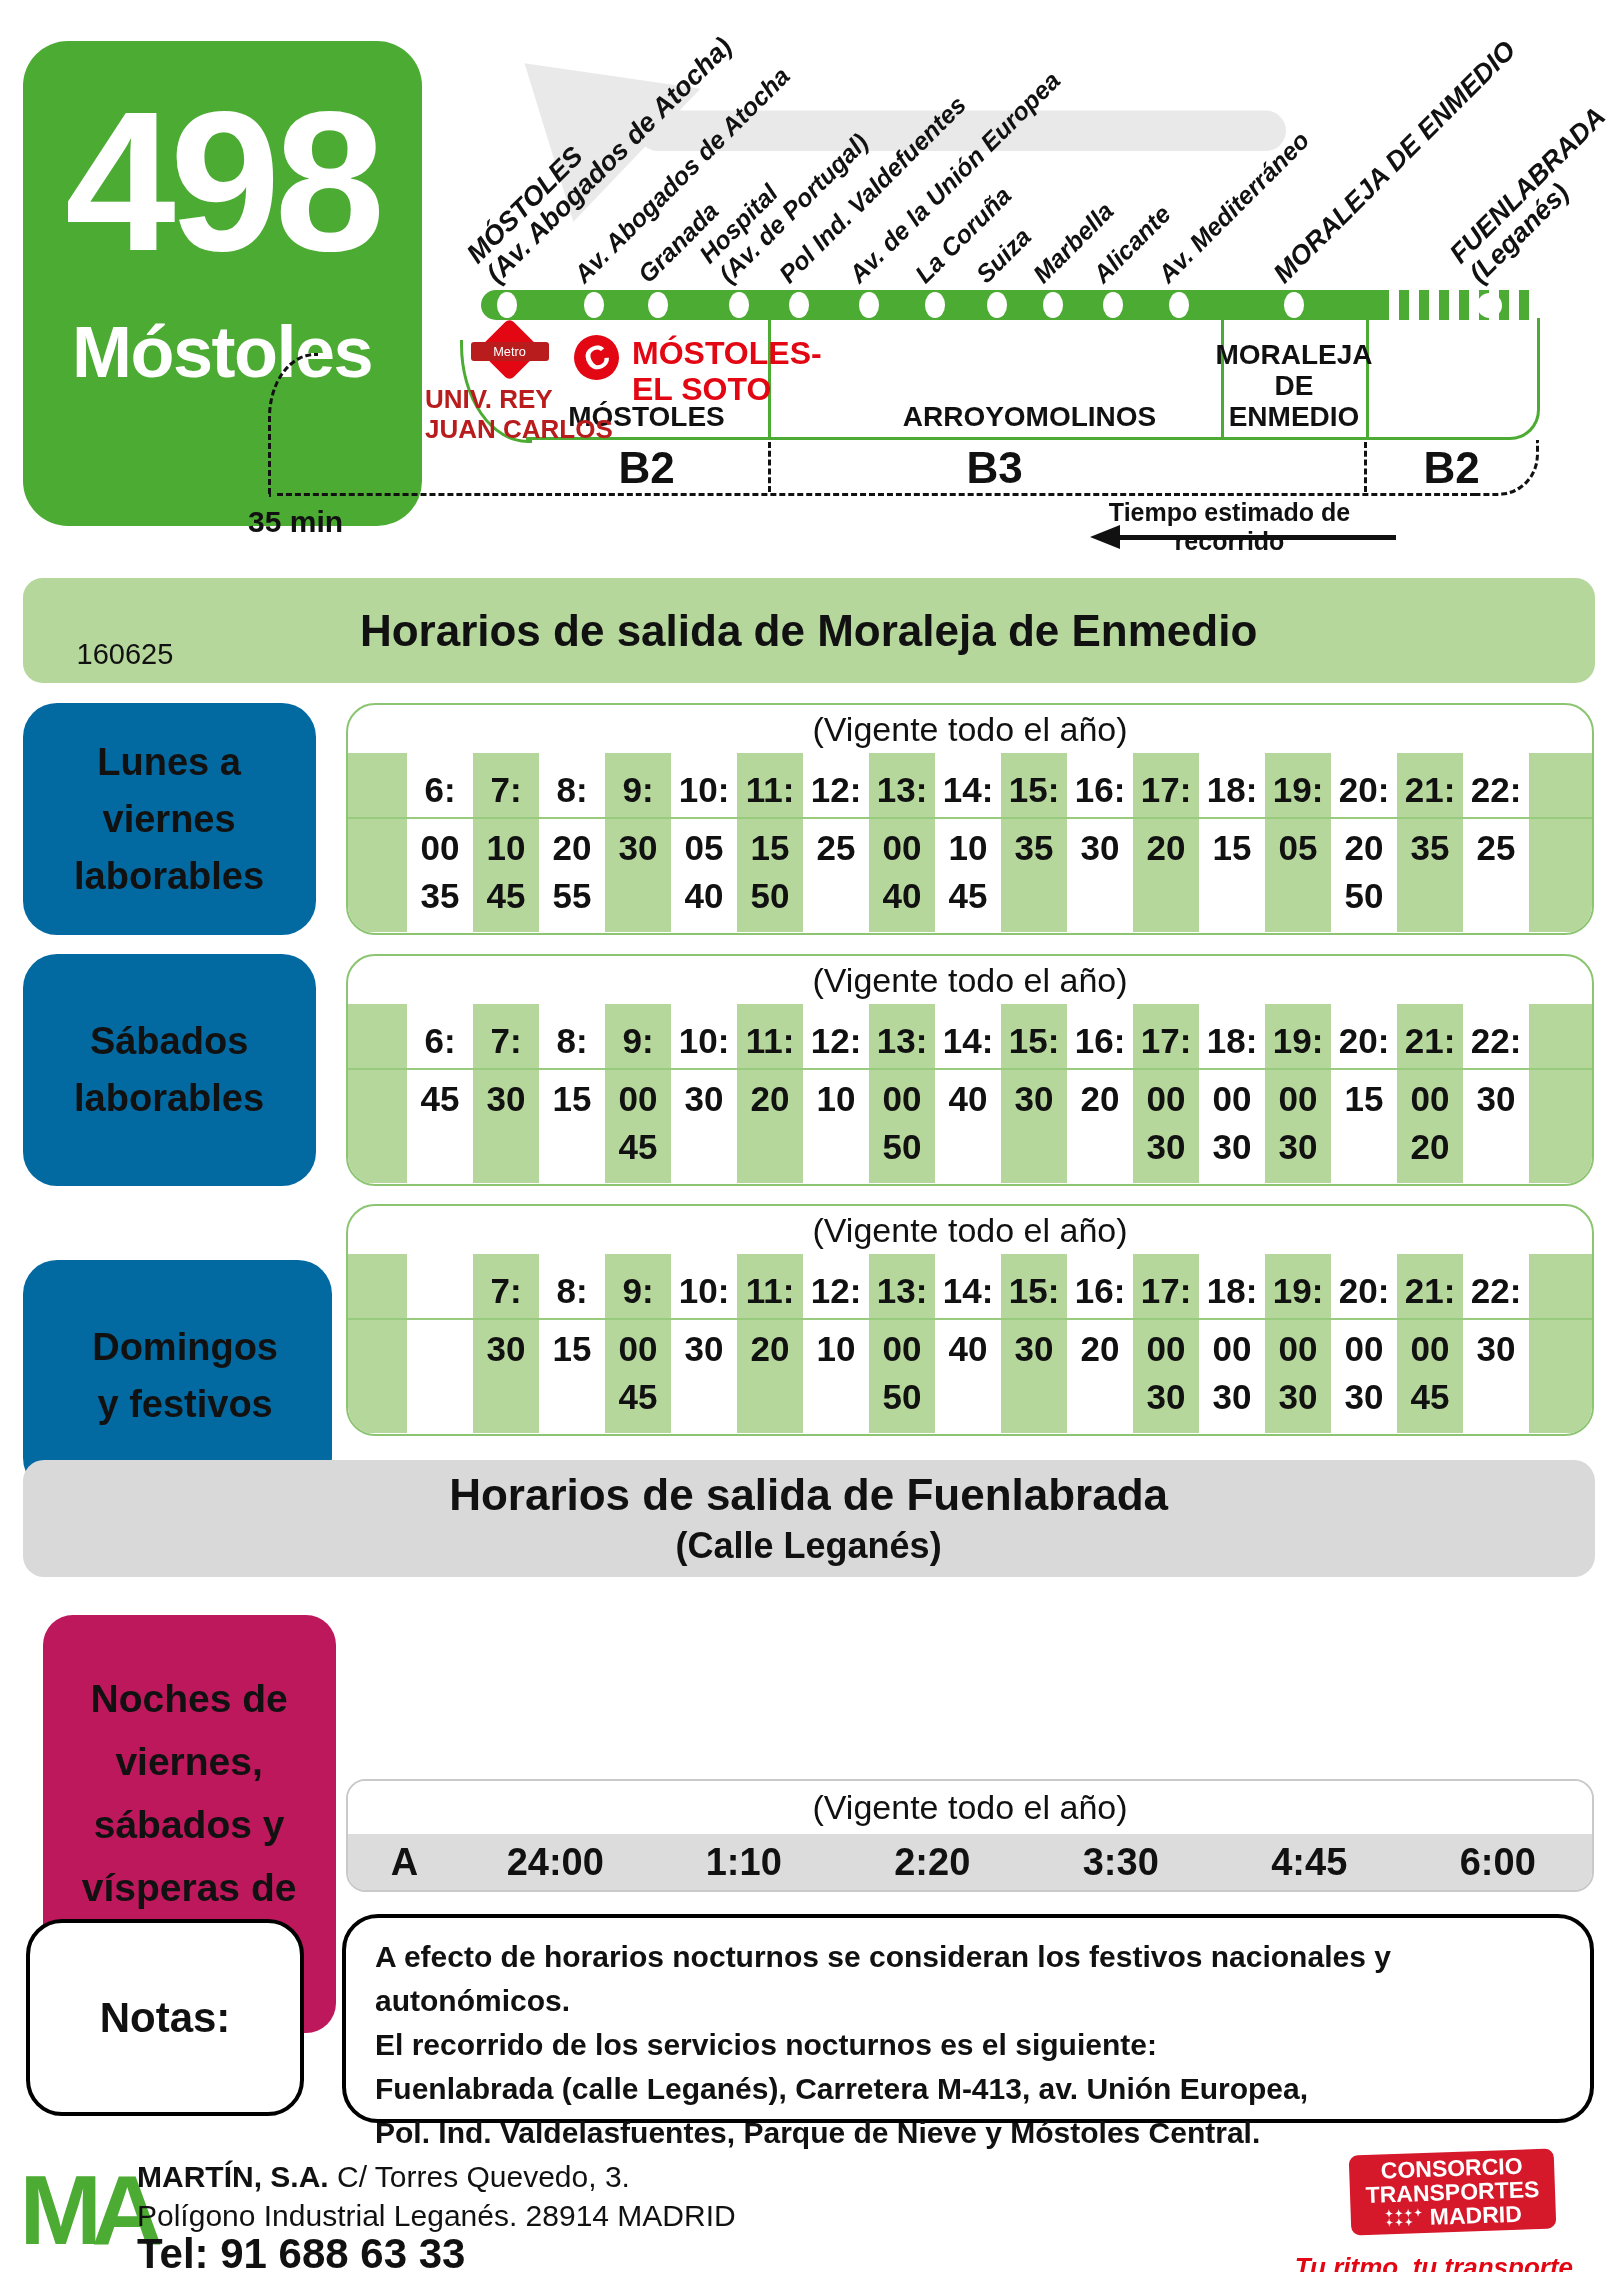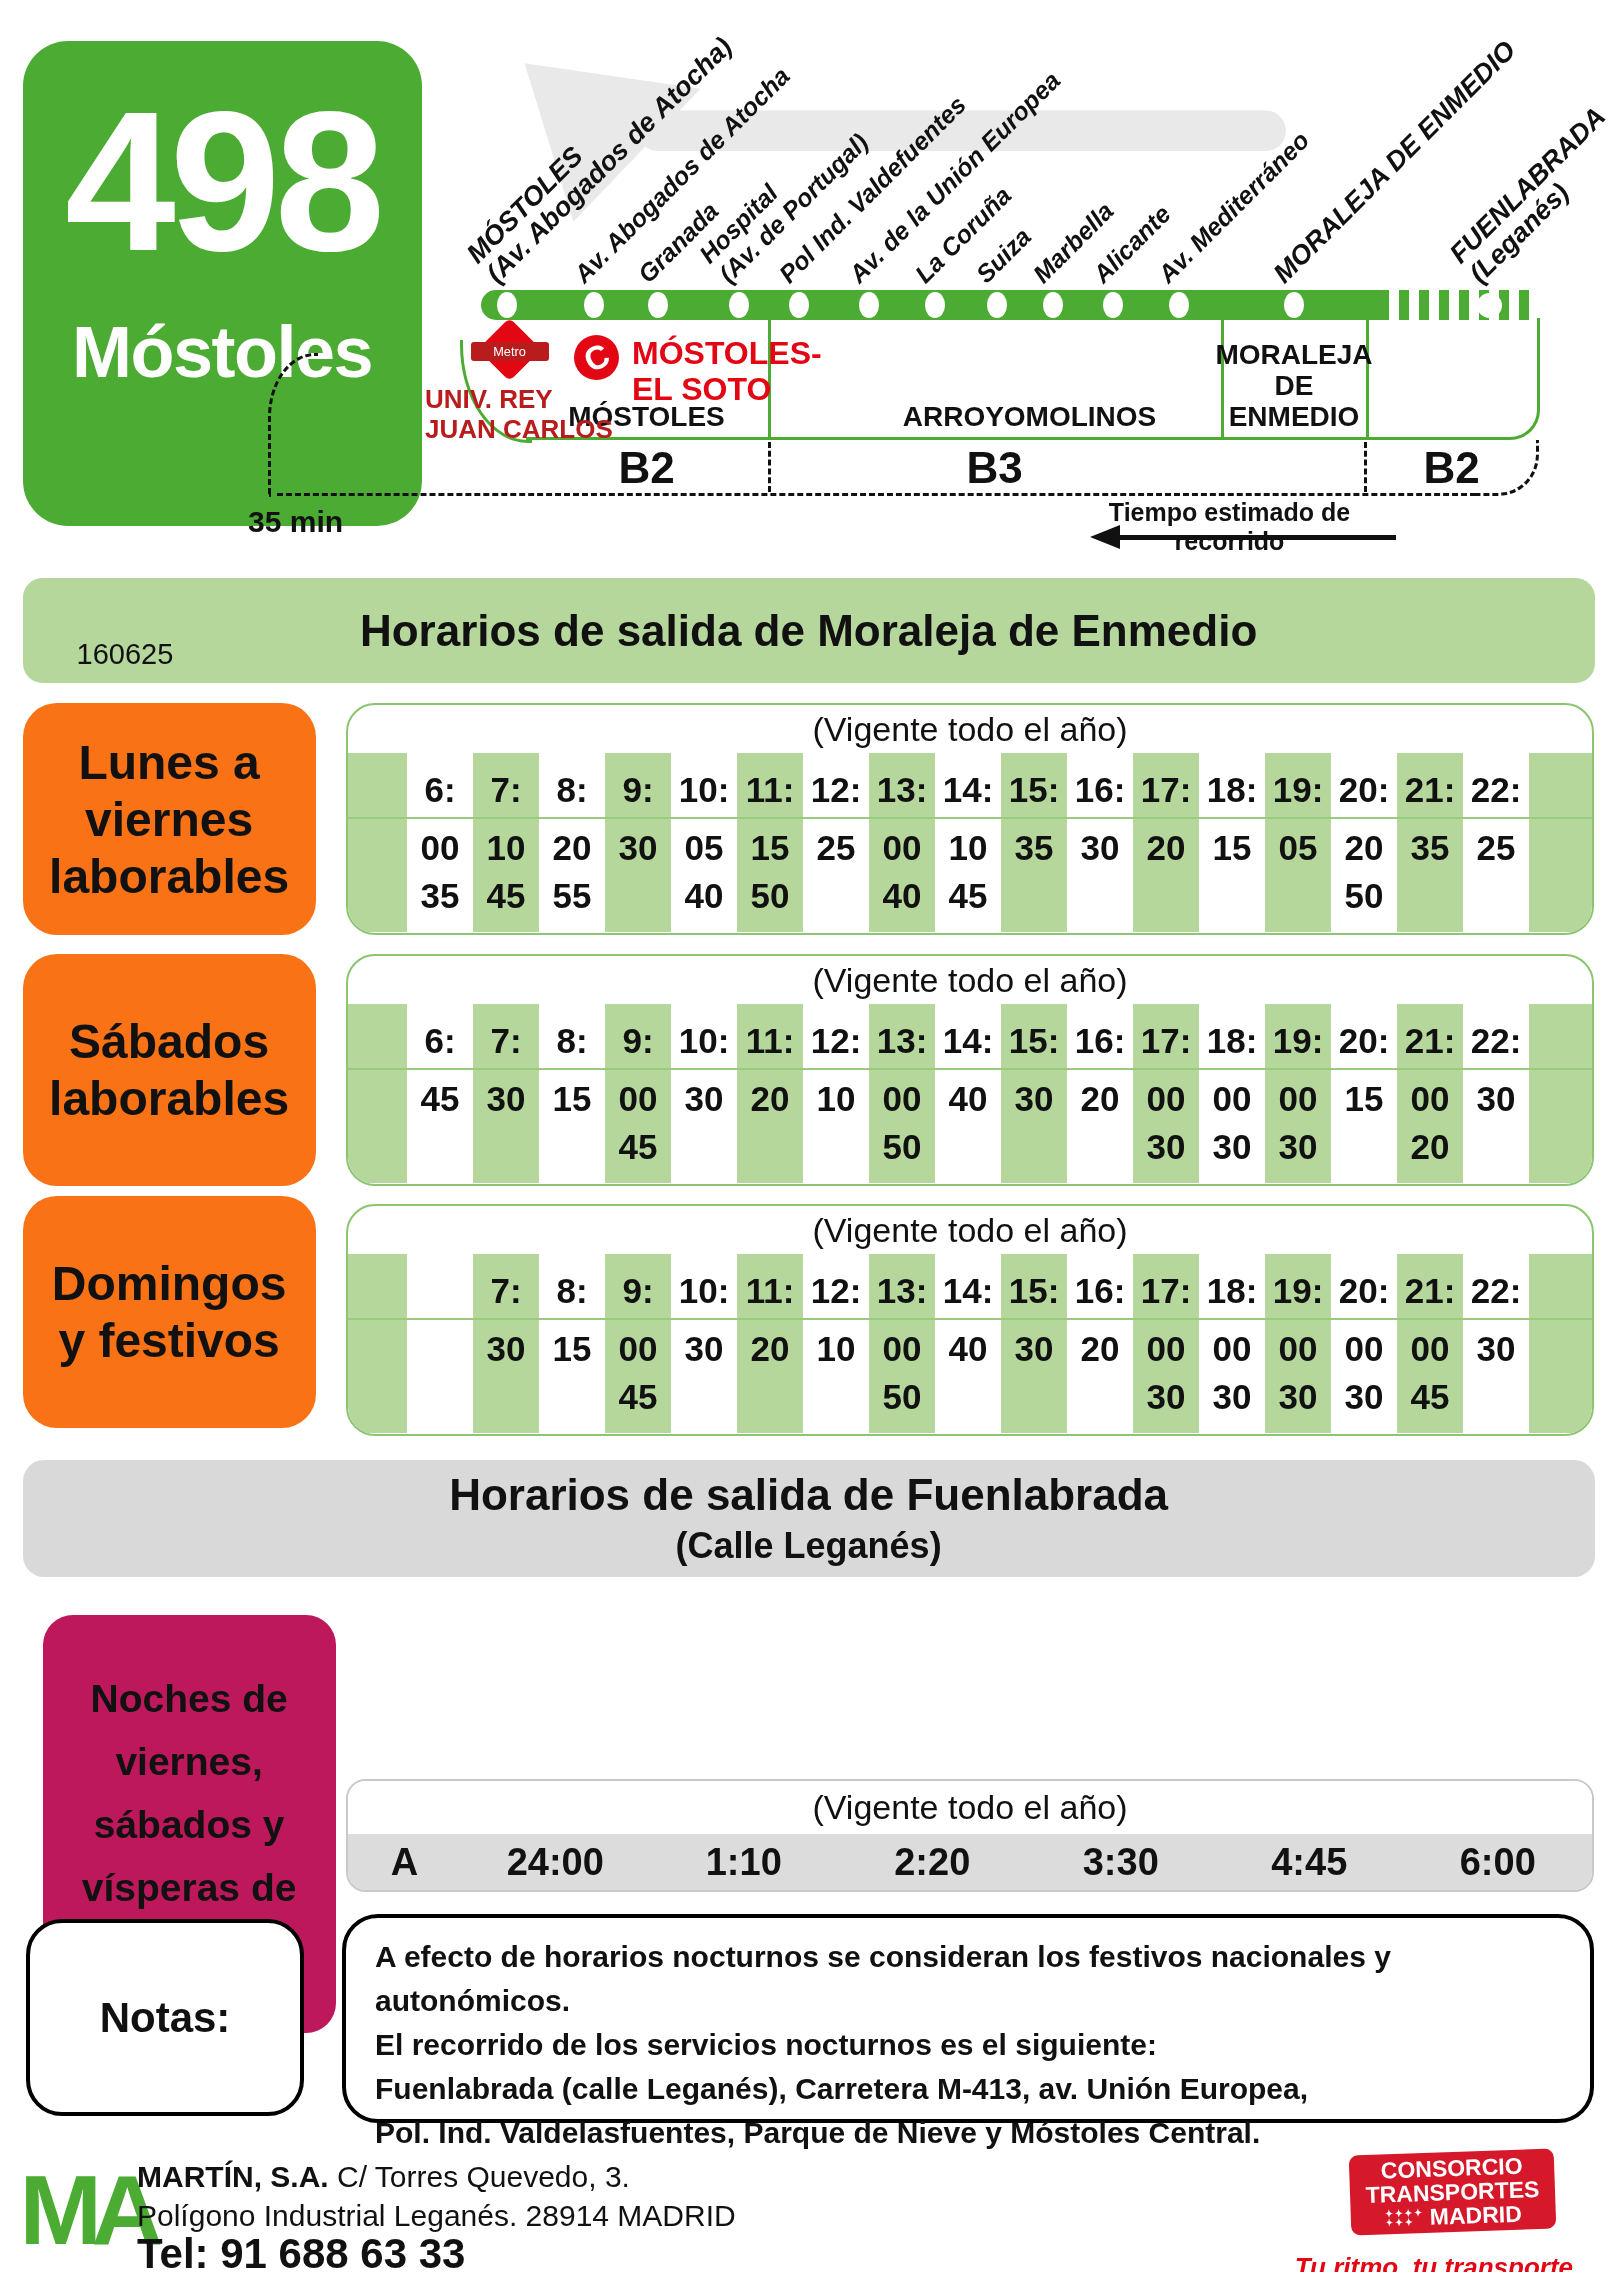--- a/index.html
+++ b/index.html
@@ -63,23 +63,23 @@
   .title-band{position:absolute;left:22.6px;top:578px;width:1572px;height:105px;background:#b6d79c;
               border-radius:19.6px;display:flex;align-items:center;justify-content:center;}
   .title-band .code{position:absolute;left:54px;bottom:12px;font-size:29px;}
   .title-band h1{margin:0;font-size:44px;font-weight:bold;}
   .gray-band{position:absolute;left:22.6px;top:1460px;width:1572px;height:117px;background:#d9d9d9;border-radius:21px;
              display:flex;flex-direction:column;align-items:center;justify-content:center;font-weight:bold;}
   .gray-band .l1{font-size:44px;}
   .gray-band .l2{font-size:36px;margin-top:4.5px;}
 
   
-  .side-box{position:absolute;left:22.6px;width:293px;background:#f97316;border-radius:34px;display:flex;
-            flex-direction:column;align-items:center;justify-content:center;font-weight:bold;font-size:48px;line-height:57px;text-align:center;}
-  .sb1{top:703px;height:232px;} .sb2{top:954px;height:232px;} .sb3{top:1196px;height:232px;}
+  .side-box{position:absolute;left:22.6px;width:293px;background:#0369a1;border-radius:34px;display:flex;
+            flex-direction:column;align-items:center;justify-content:center;font-weight:bold;font-size:38px;line-height:57px;text-align:center;}
+  .sb1{top:703px;height:232px;} .sb2{top:954px;height:232px;} .sb3{top:1260px;height:232px;padding-left:16px;}
   .ttable{position:absolute;left:346px;width:1248px;height:232px;border:2.3px solid #8cc571;border-radius:29px;
           overflow:hidden;background:#fff;box-sizing:border-box;}
   .tt1{top:703px;} .tt2{top:954px;} .tt3{top:1204px;}
   .tt-head{height:48px;display:flex;align-items:center;justify-content:center;font-size:34px;}
   .tt-body{display:flex;height:179px;}
   .col{width:66px;display:flex;flex-direction:column;flex:0 0 auto;}
   .col.g{background:#b6d79c;}
   .col.lead{width:59px;background:#b6d79c;}
   .col.tail{flex:1 1 auto;background:#b6d79c;}
   .col .h{height:66px;border-bottom:2.3px solid #98cb7d;display:flex;align-items:flex-end;justify-content:center;

